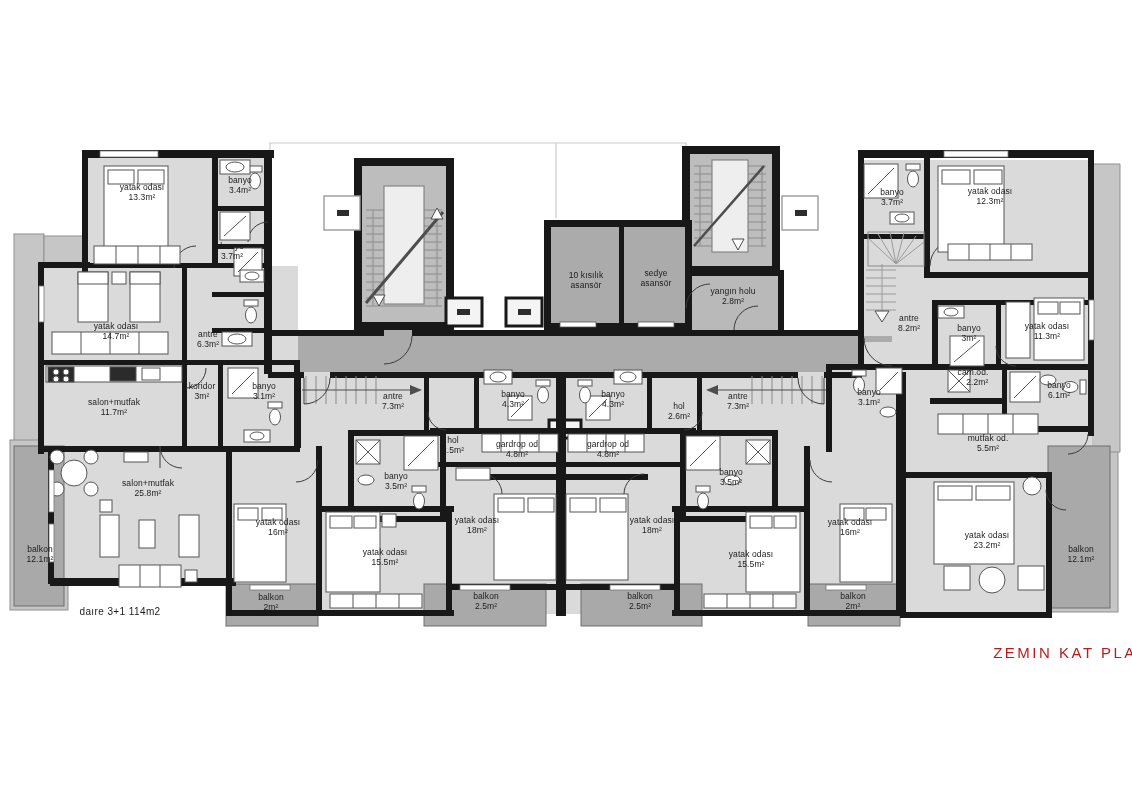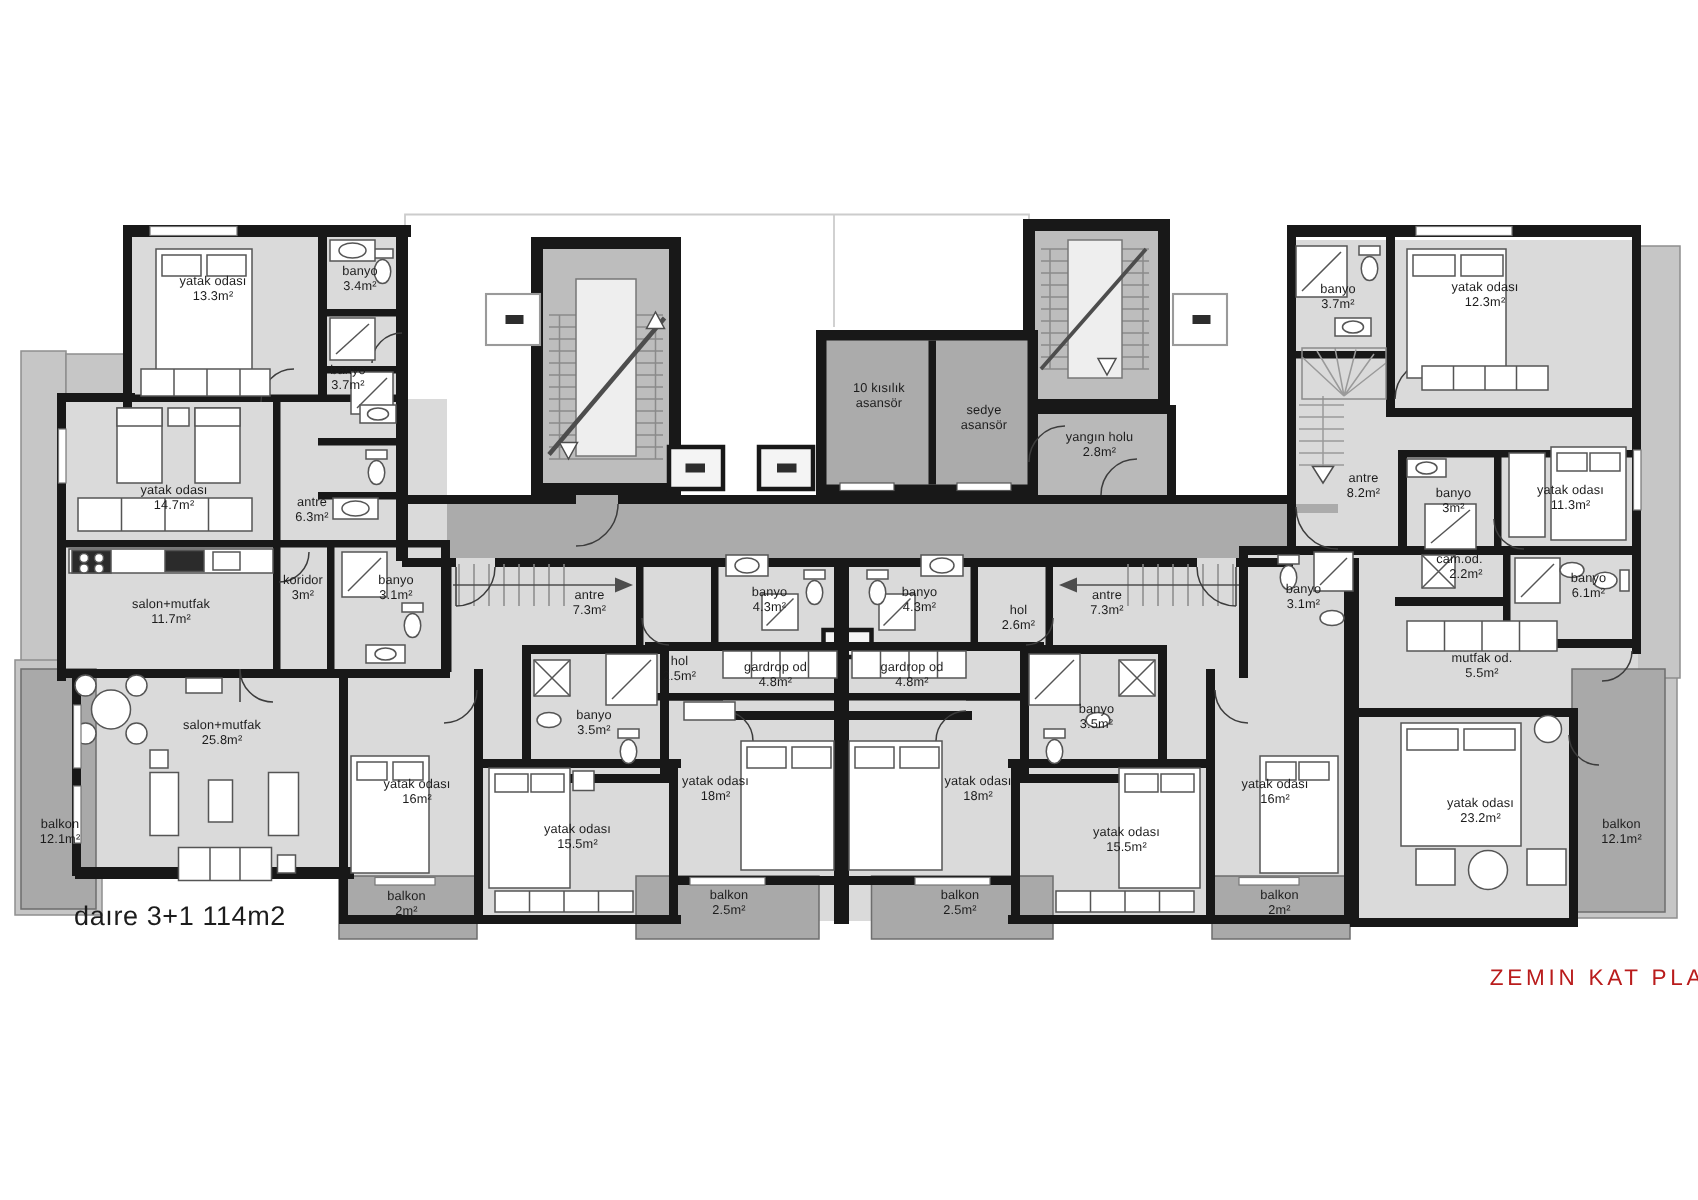--- a/index.html
+++ b/index.html
@@ -5,21 +5,21 @@
   html,body{margin:0;padding:0;background:#fff;}
   .stage{position:relative;width:1132px;height:800px;background:#ffffff;overflow:hidden;
          font-family:"Liberation Sans", sans-serif;}
   .stage svg{position:absolute;left:0;top:0;}
   #labels{position:absolute;left:0;top:0;width:100%;height:100%;pointer-events:none;}
   .rl{position:absolute;transform:translate(-50%,-52%);display:flex;flex-direction:column;
       align-items:center;text-align:center;font-size:8.5px;line-height:1.12;color:#1c1c1c;
       white-space:nowrap;letter-spacing:0.1px;}
   .plan-title{position:absolute;transform:translate(-50%,-50%);font-size:15px;letter-spacing:2.5px;
       color:#b91c1c;white-space:nowrap;margin-left:32px;}
-  .plan-note{position:absolute;transform:translate(-50%,-50%);font-size:18px;letter-spacing:0.4px;
+  .plan-note{position:absolute;transform:translate(-50%,-50%);font-size:10px;letter-spacing:0.4px;
       color:#1c1c1c;white-space:nowrap;}
 </style>
 </head>
 <body>
 
 <div class="stage">
 
 <svg width="1132" height="800" viewBox="0 0 1132 800">
 
   <g fill="#c6c6c6" stroke="#8f8f8f" stroke-width="1">
@@ -479,21 +479,21 @@
         <span>12.1m²</span>
       </div>
       <div class="rl" style="left: 278px; top: 528px;">
         <span>yatak odası</span>
         <span>16m²</span>
       </div>
       <div class="rl" style="left: 271px; top: 603px;">
         <span>balkon</span>
         <span>2m²</span>
       </div>
-      <div class="rl" style="left: 586px; top: 264px; text-align: center;">
+      <div class="rl" style="left: 586px; top: 281px; text-align: center;">
         <span>10 kısılık</span>
         <span>asansör</span>
       </div>
       <div class="rl" style="left: 656px; top: 267px; margin-top: 12px;">
         <span>sedye</span>
         <span>asansör</span>
       </div>
       <div class="rl" style="left: 733px; top: 297px; justify-content: flex-end;">
         <span>yangın holu</span>
         <span>2.8m²</span>

